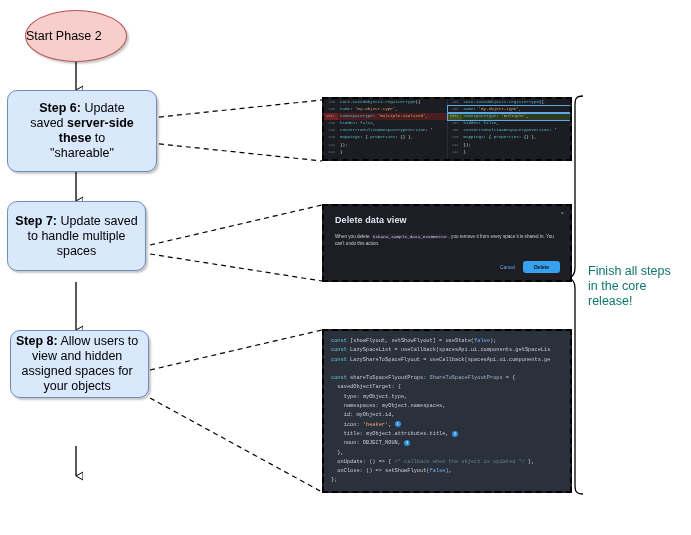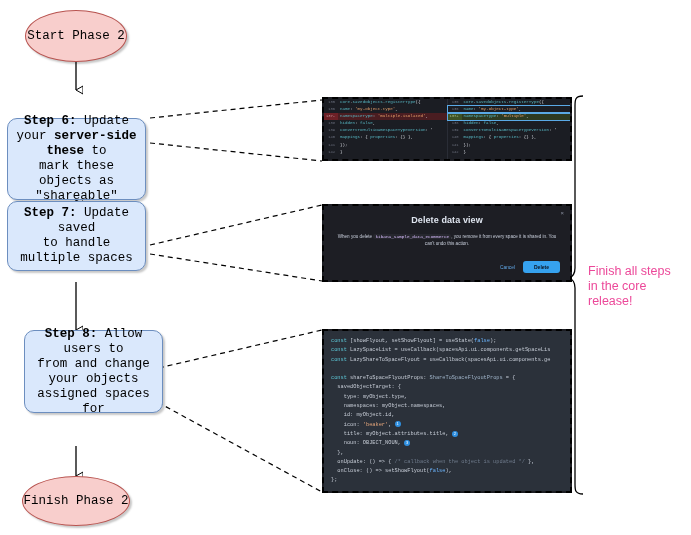--- a/index.html
+++ b/index.html
@@ -2,21 +2,21 @@
 <html><head>
 <meta charset="utf-8">
 <style>
   html,body{margin:0;padding:0;background:#ffffff;}
   body{width:691px;height:535px;position:relative;overflow:hidden;
        font-family:"Liberation Sans",sans-serif;color:#000;}
   #stage{position:absolute;left:0;top:0;width:691px;height:535px;}
   svg.layer{position:absolute;left:0;top:0;width:691px;height:535px;pointer-events:none;}
 
   .node{position:absolute;box-sizing:border-box;display:flex;align-items:center;
-        justify-content:center;text-align:center;font-family:Liberation Mono, monospace;}
+        justify-content:flex-start;text-align:center;}
   .terminal{background:#f8cecc;border:1.2px solid #b85450;border-radius:50%;
             font-size:12.5px;color:#000;box-shadow:2px 2px 2px rgba(0,0,0,.22);}
   .process{background:#dae8fc;border:1.2px solid #6c8ebf;border-radius:10px;
            font-size:12.5px;line-height:15px;color:#000;padding:3px 5px;
            box-shadow:2px 2px 2px rgba(0,0,0,.22);}
   .process b{font-weight:bold;}
 
   .shot{position:absolute;box-sizing:border-box;background:#1d1e24;
         border:2.2px dashed #000;overflow:hidden;}
 
@@ -29,42 +29,42 @@
   .dln{width:11px;flex:none;text-align:right;padding-right:3px;color:#6a6f7d;font-size:3.8px;}
   .dcode{flex:1;min-width:0;overflow:hidden;padding-left:2px;color:#d6d9e0;}
   .r-del{background:#4a1d21;}
   .r-del .dln{background:#6d2026;color:#c09398;}
   .r-add{background:#2d3a22;}
   .r-add .dln{background:#3d5226;color:#a9c08a;}
   .r-hl-box{outline:0.8px solid #5aa9e6;outline-offset:-0.8px;} .s{color:#e5a06b;} .p{color:#56b6c2;}
 
   
   .modal{position:relative;height:100%;background:#1d1e24;padding:9px 11px 8px 11px;
-         box-sizing:border-box;text-align:center;}
+         box-sizing:border-box;}
   .modal-title{color:#dfe5ef;font-size:9px;font-weight:bold;letter-spacing:.1px;}
   .modal-x{position:absolute;right:6px;top:4px;color:#8a90a0;font-size:6px;cursor:pointer;}
   .modal-body{margin-top:8px;color:#c8cedb;font-size:4.6px;line-height:7px;}
   .code-inline{font-family:"Liberation Mono",monospace;color:#d6bbfb;background:#26272e;
                padding:0 2px;border-radius:2px;font-size:4.4px;}
   .modal-foot{position:absolute;right:10px;bottom:7px;display:flex;align-items:center;gap:8px;}
   .btn-cancel{color:#61a8e8;font-size:4.8px;cursor:pointer;}
   .btn-delete{background:#36a2ef;color:#0b1320;font-size:5px;font-weight:bold;
               padding:3px 11px;border-radius:3px;cursor:pointer;}
 
   
   .ts{height:100%;background:#2b313a;padding:6px 7px;box-sizing:border-box;
       font-family:"Liberation Mono",monospace;font-size:5.3px;line-height:9.3px;
       color:#c6ccd6;white-space:pre;overflow:hidden;}
   .ts .kw{color:#5ec8d8;} .ts .str{color:#e8a87c;}
   .ts .bool{color:#6cb6ff;} .ts .cmt{color:#6f7b8c;} .ts .ty{color:#9fb3c8;}
   .badge{display:inline-block;width:6px;height:6px;border-radius:50%;background:#2f8fe0;
          color:#fff;font-size:4px;line-height:6px;text-align:center;vertical-align:middle;
          font-family:"Liberation Sans",sans-serif;}
 
-  .brace-label{position:absolute;font-size:12.5px;line-height:15px;color:#ec4899;text-align:left;}
+  .brace-label{position:absolute;font-size:12.5px;line-height:15px;color:#0f766e;text-align:left;}
 </style>
 </head>
 <body>
 
 <div id="stage">
 
   <svg class="layer" viewBox="0 0 691 535">
     <defs>
       <marker id="arrowOpen" markerWidth="10" markerHeight="10" refX="5" refY="7" orient="auto" markerUnits="userSpaceOnUse">
         <path d="M1,0 L9,0 L5,7 Z" fill="#ffffff" stroke="#000000" stroke-width="1"></path>
@@ -91,48 +91,44 @@
              C575,275 572,277 569,278
              C572,279 575,281 575,288
              L575,484
              C575,490 575,494 583,494" fill="none" stroke="#000" stroke-width="1.3"></path>
   </svg>
 
   <div class="node terminal" style="left:25px;top:10px;width:102px;height:52px;">
     <span>Start Phase 2</span>
   </div>
 
-  <div class="node process" style="left:7px;top:90px;width:139px;height:82px;margin-top:28px;">
+  <div class="node process" style="left:7px;top:90px;width:150px;height:82px;">
     <div>
       <div><b>Step 6:</b><span> Update</span></div>
-      <div><span>your </span><b>server-side these</b><span> to</span></div>
-      <div>mark these objects as</div>
+      <div><span>saved </span><b>server-side these</b><span> to</span></div>
       <div>"shareable"</div>
     </div>
   </div>
 
   <div class="node process" style="left:7px;top:201px;width:139px;height:70px;">
     <div>
       <div><b>Step 7:</b><span> Update saved</span></div>
       <div>to handle multiple spaces</div>
     </div>
   </div>
 
-  <div class="node process" style="left:24px;top:330px;width:139px;height:83px;">
+  <div class="node process" style="left:10px;top:330px;width:139px;height:68px;">
     <div>
       <div><b>Step 8:</b><span> Allow users to</span></div>
-      <div>from and change</div>
+      <div>view and hidden</div>
+      <div>assigned spaces for</div>
       <div>your objects</div>
-      <div>assigned spaces for</div>
-    </div>
-  </div>
-
-  <div class="node terminal" style="left:22px;top:476px;width:108px;height:50px;">
-    <span>Finish Phase 2</span>
-  </div>
+    </div>
+  </div>
+
 
   <div class="shot" style="left:322px;top:97px;width:250px;height:64px;">
     <div class="diff">
       <div class="diffpane left" id="diff-left">
           <div class="drow ">
             <span class="dln">135</span>
             <span class="dcode"><span class="p">core</span>.<span class="p">savedObjects</span>.<span class="p">registerType</span>({</span>
           </div>
           <div class="drow ">
             <span class="dln">136</span>

